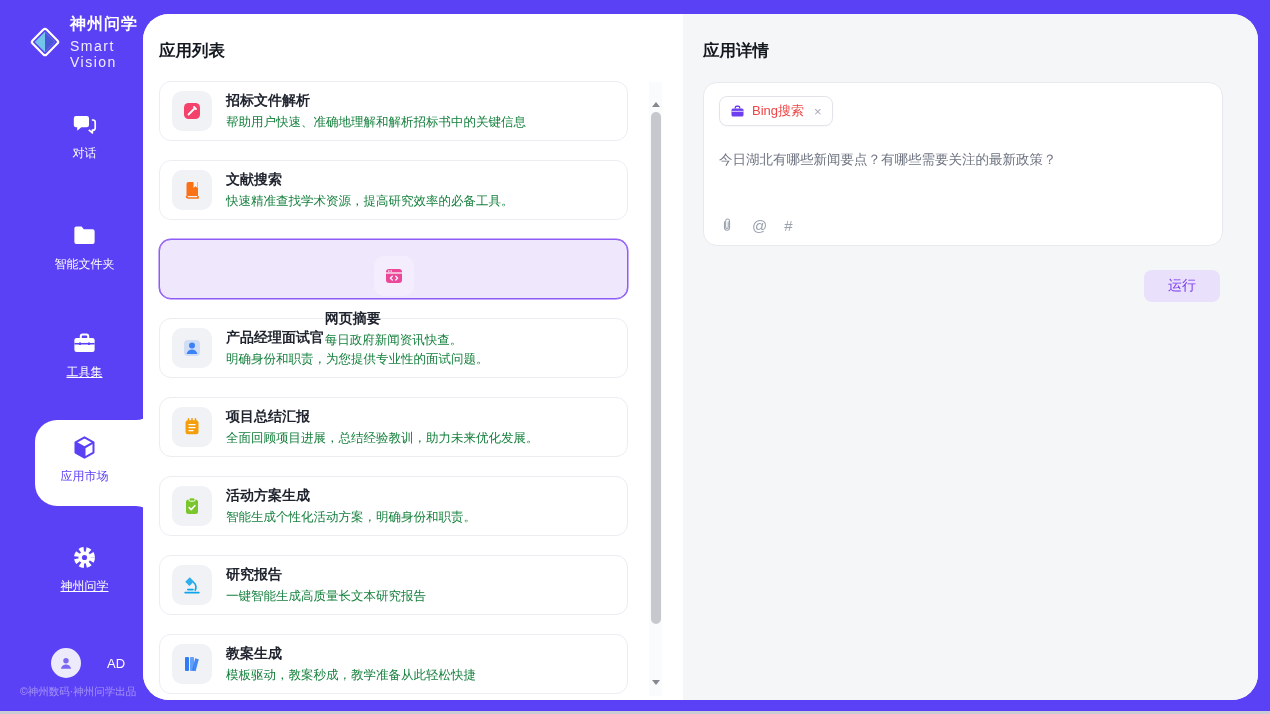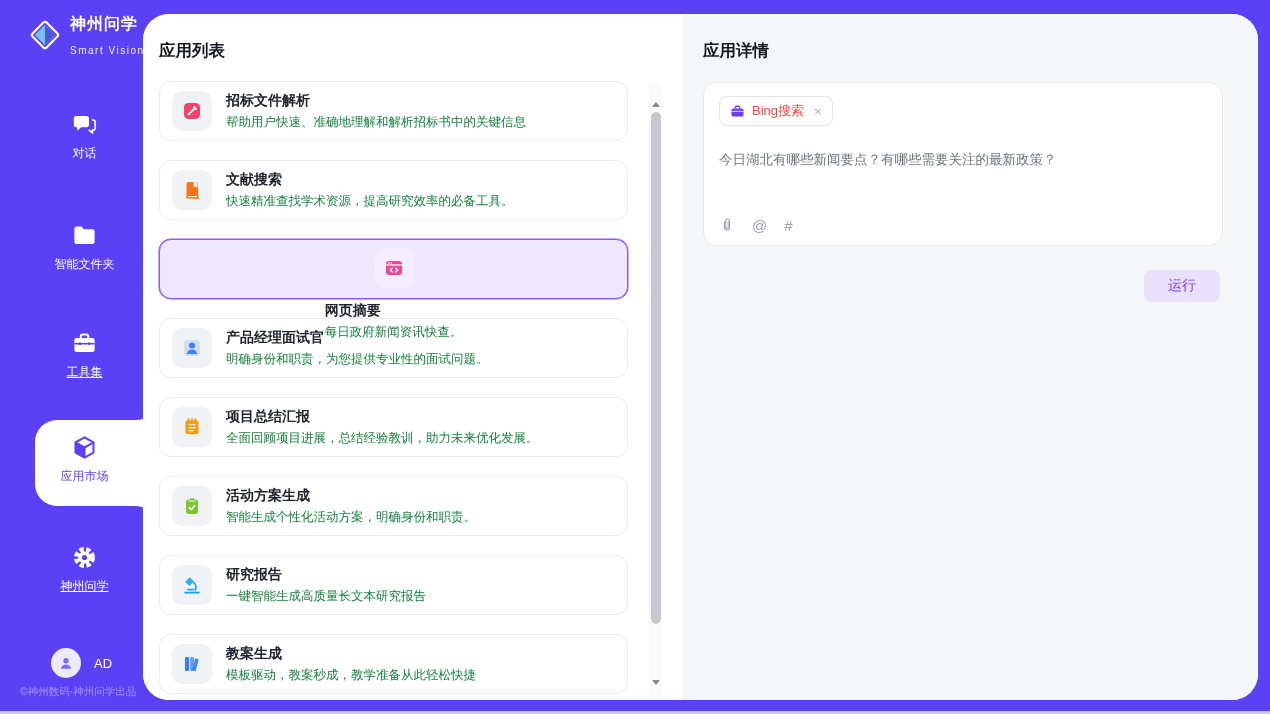--- a/index.html
+++ b/index.html
@@ -8,48 +8,48 @@
     position:relative; overflow:hidden;
     background:#5b41f5;
     font-family:"Liberation Sans","DejaVu Sans",sans-serif;
     color:#1f2430;
   }
 
   
   .sidebar { position:absolute; left:13px; top:0; width:143px; height:620px; color:#fff; }
   .logo { position:absolute; left:14px; top:14px; display:flex; align-items:center; gap:7px; }
   .logo-text .cn { font-size:16px; font-weight:bold; letter-spacing:1px; }
-  .logo-text .en { font-size:10px; letter-spacing:1.5px; opacity:.9; margin-top:10px; }
+  .logo-text .en { font-size:14px; letter-spacing:1.5px; opacity:.9; margin-top:3px; }
 
   .nav-item { position:absolute; left:0; width:143px; display:flex; flex-direction:column; align-items:center; cursor:pointer; }
   .nav-item .nav-label { margin-top:7px; font-size:12px; }
   .nav-item .nav-label.underlined { text-decoration:underline; }
 
   
   .bubble { position:absolute; left:22px; width:121px; top:420px; height:86px; background:#fff; border-radius:22px 0 0 22px; }
   .bubble-joint { position:absolute; left:123px; width:20px; height:20px; background:#fff; }
   .bubble-joint.top { top:400px; }
   .bubble-joint.bottom { top:506px; }
   .bubble-joint.top::after { content:''; position:absolute; inset:0; background:#5b41f5; border-bottom-right-radius:100%; }
   .bubble-joint.bottom::after { content:''; position:absolute; inset:0; background:#5b41f5; border-top-right-radius:100%; }
   .nav-item.active { color:#5b41f5; }
 
-  .user-row { position:absolute; left:38px; top:648px; display:flex; align-items:center; gap:13px; }
+  .user-row { position:absolute; left:38px; top:648px; display:flex; align-items:center; gap:26px; }
   .avatar { width:30px; height:30px; border-radius:50%; background:#eceafb; color:#7a68f0; display:flex; align-items:center; justify-content:center; }
   .user-name { font-size:13px; color:#fff; }
   .sidebar-footer { position:absolute; left:7px; top:685px; font-size:10.5px; color:rgba(255,255,255,.42); white-space:nowrap; }
 
   
   .main-panel { position:absolute; left:143px; top:14px; width:1115px; height:686px; border-radius:26px; overflow:hidden; display:flex; background:#fff; }
 
   
   .list-section { position:relative; width:540px; background:#fff; padding:26px 0 0 16px; }
   .section-title { font-size:16.5px; font-weight:bold; color:#14181f; }
   .cards { margin-top:19px; padding-right:55px; }
-  .app-card { display:flex; align-items:center; gap:14px; height:60px; padding:8px 12px; border:1px solid #ebedf1; border-radius:12px; margin-bottom:19px; background:#fff; cursor:pointer; }
+  .app-card { display:flex; align-items:center; gap:14px; height:60px; padding:16px 12px; border:1px solid #ebedf1; border-radius:12px; margin-bottom:19px; background:#fff; cursor:pointer; }
   .app-card.selected { border:1px solid #8f5bf7; background:#efe8fd; box-shadow:0 0 0 .5px #8f5bf7;flex-direction:column; }
   .tile { flex:0 0 40px; width:40px; height:40px; border-radius:10px; background:#f1f2f6; display:flex; align-items:center; justify-content:center; }
   .app-card.selected .tile { background:#f4edfe; }
   .card-text { display:flex; flex-direction:column; gap:4px; min-width:0; }
   .card-title { font-size:14px; font-weight:bold; color:#20242e; }
   .card-desc { font-size:12.5px; color:#15803d; white-space:nowrap; }
 
   
   .scrollbar { position:absolute; right:21px; top:68px; width:13px; height:614px; background:#fafbfc; }
   .sb-arrow { position:absolute; left:0; width:13px; height:12px; display:flex; align-items:center; justify-content:center; }

